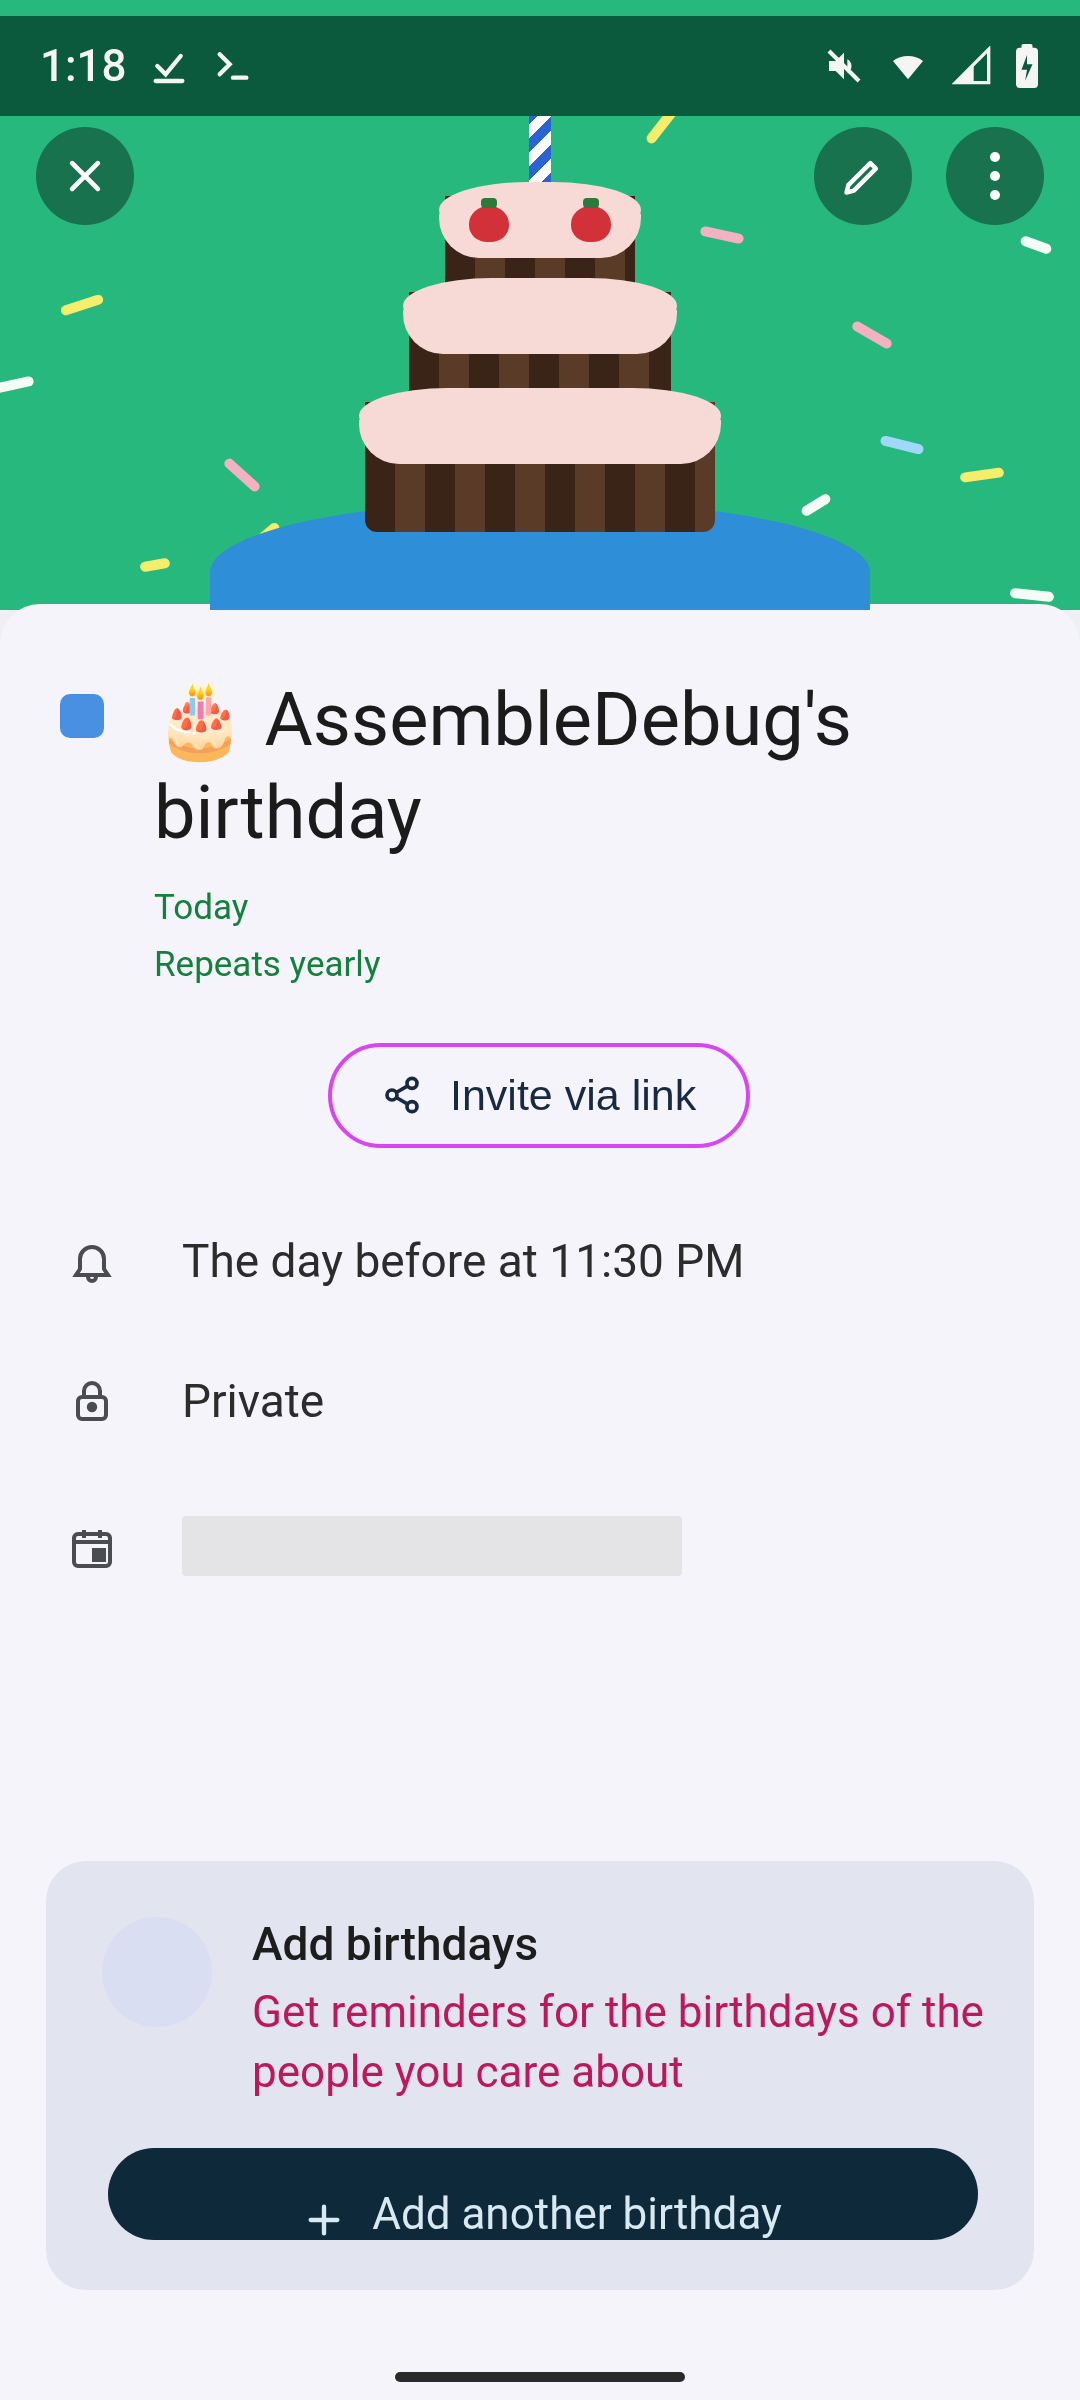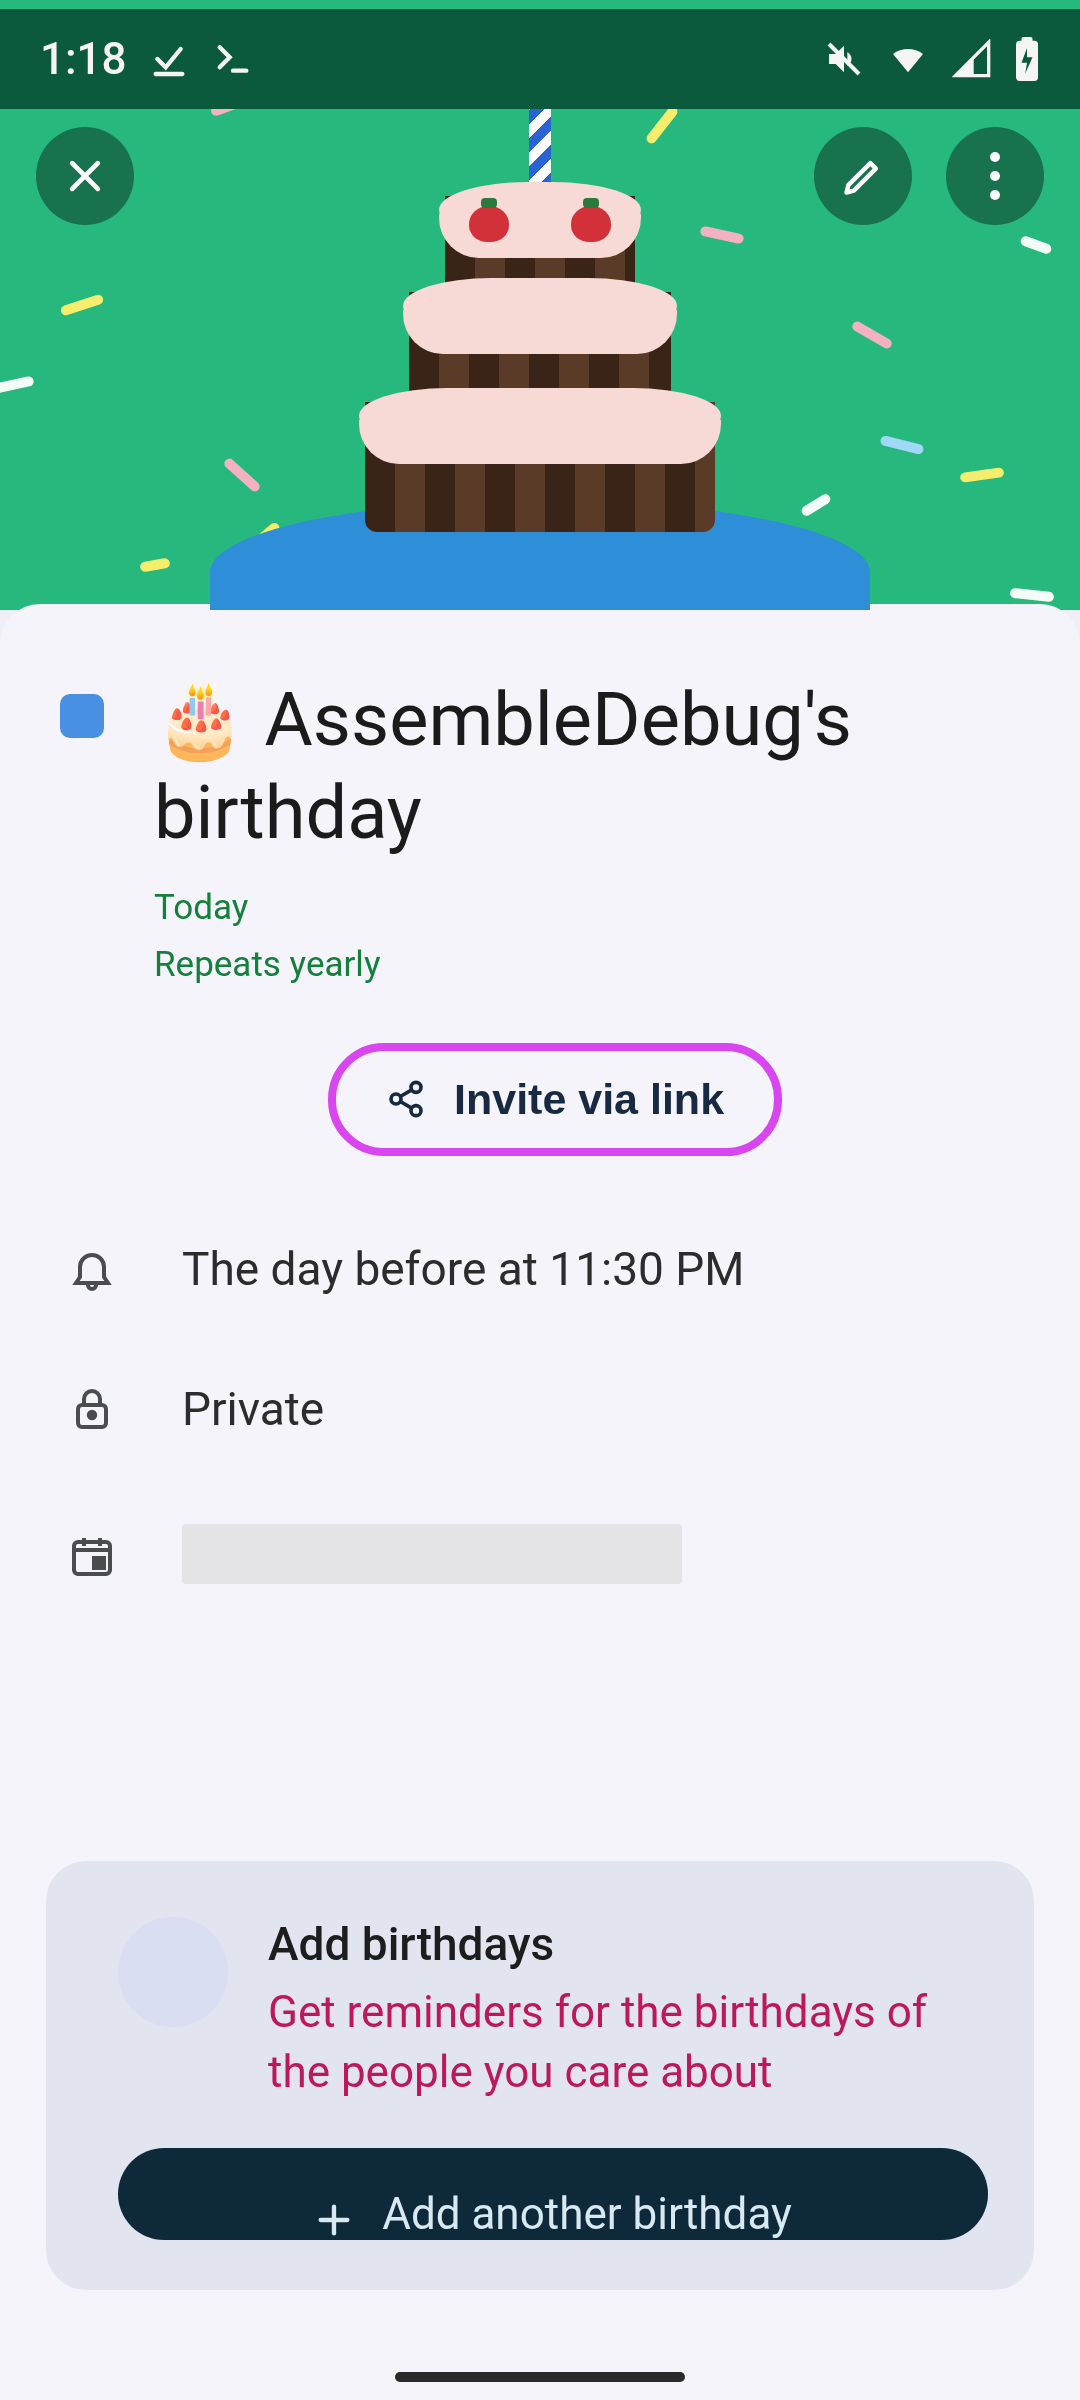--- a/index.html
+++ b/index.html
@@ -1,20 +1,20 @@
 <!DOCTYPE html>
 <html><head>
 <meta charset="utf-8">
 <style>
   * { box-sizing: border-box; margin: 0; padding: 0; }
   html, body { width: 1080px; height: 2400px; font-family: Roboto, "Helvetica Neue", Arial, sans-serif; background: #eef0f6; color: #1f1f1f; }
   .screen { position: relative; width: 1080px; height: 2400px; overflow: hidden; }
 
   
-  .status-bar { position: absolute; top:9px; left:0; right:0; height:100px; background:#0c5a3e; display:flex; align-items:center; justify-content:space-between; padding:0 40px; color:#f5f5f5; font-size:44px; font-weight:500; z-index:50; }
+  .status-bar { position: absolute; top:16px; left:0; right:0; height:100px; background:#0c5a3e; display:flex; align-items:center; justify-content:space-between; padding:0 40px; color:#f5f5f5; font-size:44px; font-weight:500; z-index:50; }
   .status-left, .status-right { display:flex; align-items:center; gap:22px; }
   .status-icon { display:inline-flex; }
 
   
   .header {
     position:absolute; top:0; left:0; right:0; height:610px;
     background: #27b87e;
     overflow:hidden;
   }
   .confetti { position:absolute; width:44px; height:10px; border-radius:5px; transform:rotate(var(--r)); background:var(--c); opacity:0.95; }
@@ -42,33 +42,33 @@
 
   
   .sheet { position:absolute; top:604px; left:0; right:0; bottom:0; background:#f4f4fa; border-radius:40px 40px 0 0; padding-top:50px; }
 
   .title-row { display:flex; align-items:flex-start; padding: 20px 60px 0 60px; gap:50px; }
   .color-chip { width:44px; height:44px; border-radius:10px; background:#4a90e2; margin-top:20px; flex:0 0 44px; }
   .title-block { flex:1; }
   .title { font-size:74px; font-weight:400; color:#1b1b1b; line-height:1.25; }
   .sub { font-size:35px; color:#15803d; margin-top:24px; line-height:1.45; }
 
-  .invite-btn { margin: 52px 0 0 174px; display:inline-flex; align-items:center; gap:28px; padding: 24px 50px; border:8px solid #d946ef; border-radius:56px; font-size:43px; color:#182a42; background:transparent;font-weight:bold; }
+  .invite-btn { margin: 52px 0 0 174px; display:inline-flex; align-items:center; gap:28px; padding: 24px 50px; border:4px solid #d946ef; border-radius:56px; font-size:43px; color:#182a42; background:transparent; }
 
   .row { display:flex; align-items:center; gap:62px; padding: 0 64px; margin-top:86px; font-size:46px; color:#2c2c2c; }
   .row .icon-slot { width:56px; display:flex; justify-content:center; color:#4a4c50; }
 
   .events-block { display:flex; align-items:flex-start; gap:62px; padding: 0 64px; margin-top:78px; }
   .events-block .icon-slot { width:56px; display:flex; justify-content:center; color:#4a4c50; margin-top:18px; }
   .events-text { font-size:46px; }
   .redact { width:500px; height:60px; background:#e4e4e6; margin-top:10px; border-radius:4px; }
 
   .promo {
     position:absolute; left:46px; right:46px; bottom:110px; background:#e2e4f0; border-radius:40px;
-    padding:56px 50px 50px 72px;
+    padding:56px 50px 50px 56px;
   }
   .promo-top { display:flex; gap:40px; align-items:flex-start; }
   .promo-icon-wrap { width:110px; height:110px; border-radius:50%; background:#d9def2; display:flex; align-items:center; justify-content:center; font-size:56px; flex:0 0 110px; position:relative;}
   .promo-icon-wrap::before{ content:""; position:absolute; inset:-10px; border-radius:50%; background: radial-gradient(circle, #d9def2 56%, transparent 58%);}
   .promo-title { font-size:46px; font-weight:500; color:#1d1d1d; }
   .promo-sub { font-size:44px; color:#be185d; margin-top:12px; line-height:1.35; }
   .add-btn { margin-top:46px; width:870px; height:92px; margin-left:auto; margin-right:auto; background:#0e2a3a; color:#d8e9f2; border-radius:46px; display:flex; align-items:flex-end; justify-content:center; gap:28px; font-size:44px; }
 
   .home-ind { position:absolute; bottom:18px; left:50%; transform:translateX(-50%); width:290px; height:10px; border-radius:5px; background:#2a2a2a; }
 

